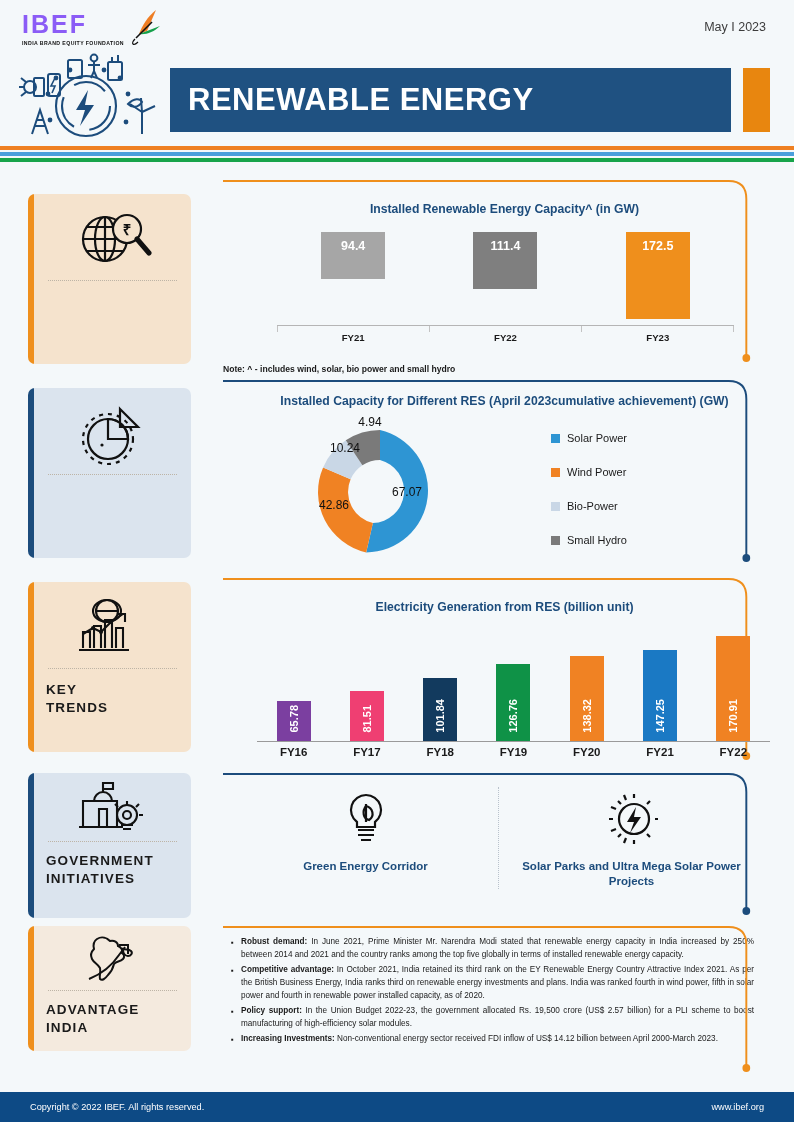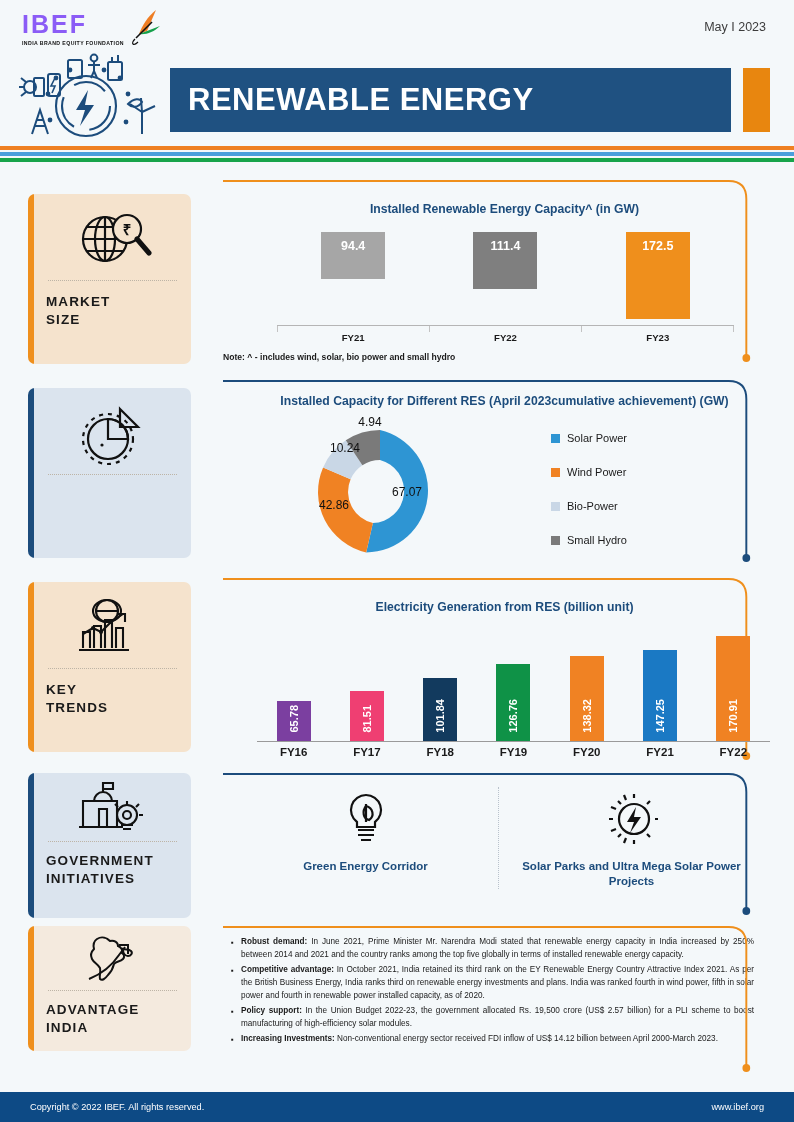--- a/index.html
+++ b/index.html
@@ -248,22 +248,20 @@
                   <circle cx="30" cy="30" r="22"></circle>
                   <ellipse cx="30" cy="30" rx="10" ry="22"></ellipse>
                   <path d="M8 30 h44 M12 18 h36 M12 42 h36 M30 8 v44"></path>
                   <circle cx="52" cy="20" r="14" fill="#f5e3cd"></circle>
                   <path d="M62 30 l12 14" stroke-width="5" stroke-linecap="round"></path>
                 </g>
                 <text x="52" y="26" font-size="15" font-weight="bold" text-anchor="middle" fill="#111" font-family="Liberation Sans, sans-serif">₹</text>
               </svg>
             </div>
             <div class="cdiv"></div>
-            <div class="clabel" style="white-space:pre-line">MARKET
-SIZE</div>
           </div>
         </div>
       </div>
       <div class="pane">
         <div class="pane-frame">
           <svg width="100%" height="190" viewBox="0 0 550 190" preserveAspectRatio="none" style="position:absolute;left:0;top:0;">
             <path d="M0 1 H520 Q538 1 538 19 V176" fill="none" stroke="#ef8f1c" stroke-width="2"></path>
             <circle cx="538" cy="178" r="4" fill="#ef8f1c"></circle>
           </svg>
         </div>
@@ -295,21 +293,21 @@
               </div>
             </div>
           </div>
           <div class="lbls">
             <div class="lbl">FY21</div>
             <div class="lbl">FY22</div>
             <div class="lbl">FY23</div>
           </div>
         </div>
 
-        <div class="note" style="margin-top:4px">Note: ^ - includes wind, solar, bio power and small hydro</div>
+        <div class="note" style="margin-top:16px">Note: ^ - includes wind, solar, bio power and small hydro</div>
       </div>
     </div>
 
     <div class="section" style="height:198px">
       <div class="side">
         <div class="card blue" style="top:8px;height:170px">
           <div class="accent"></div>
           <div class="cbody">
             <div class="cicon">
               <svg width="72" height="62" viewBox="0 0 72 62">

